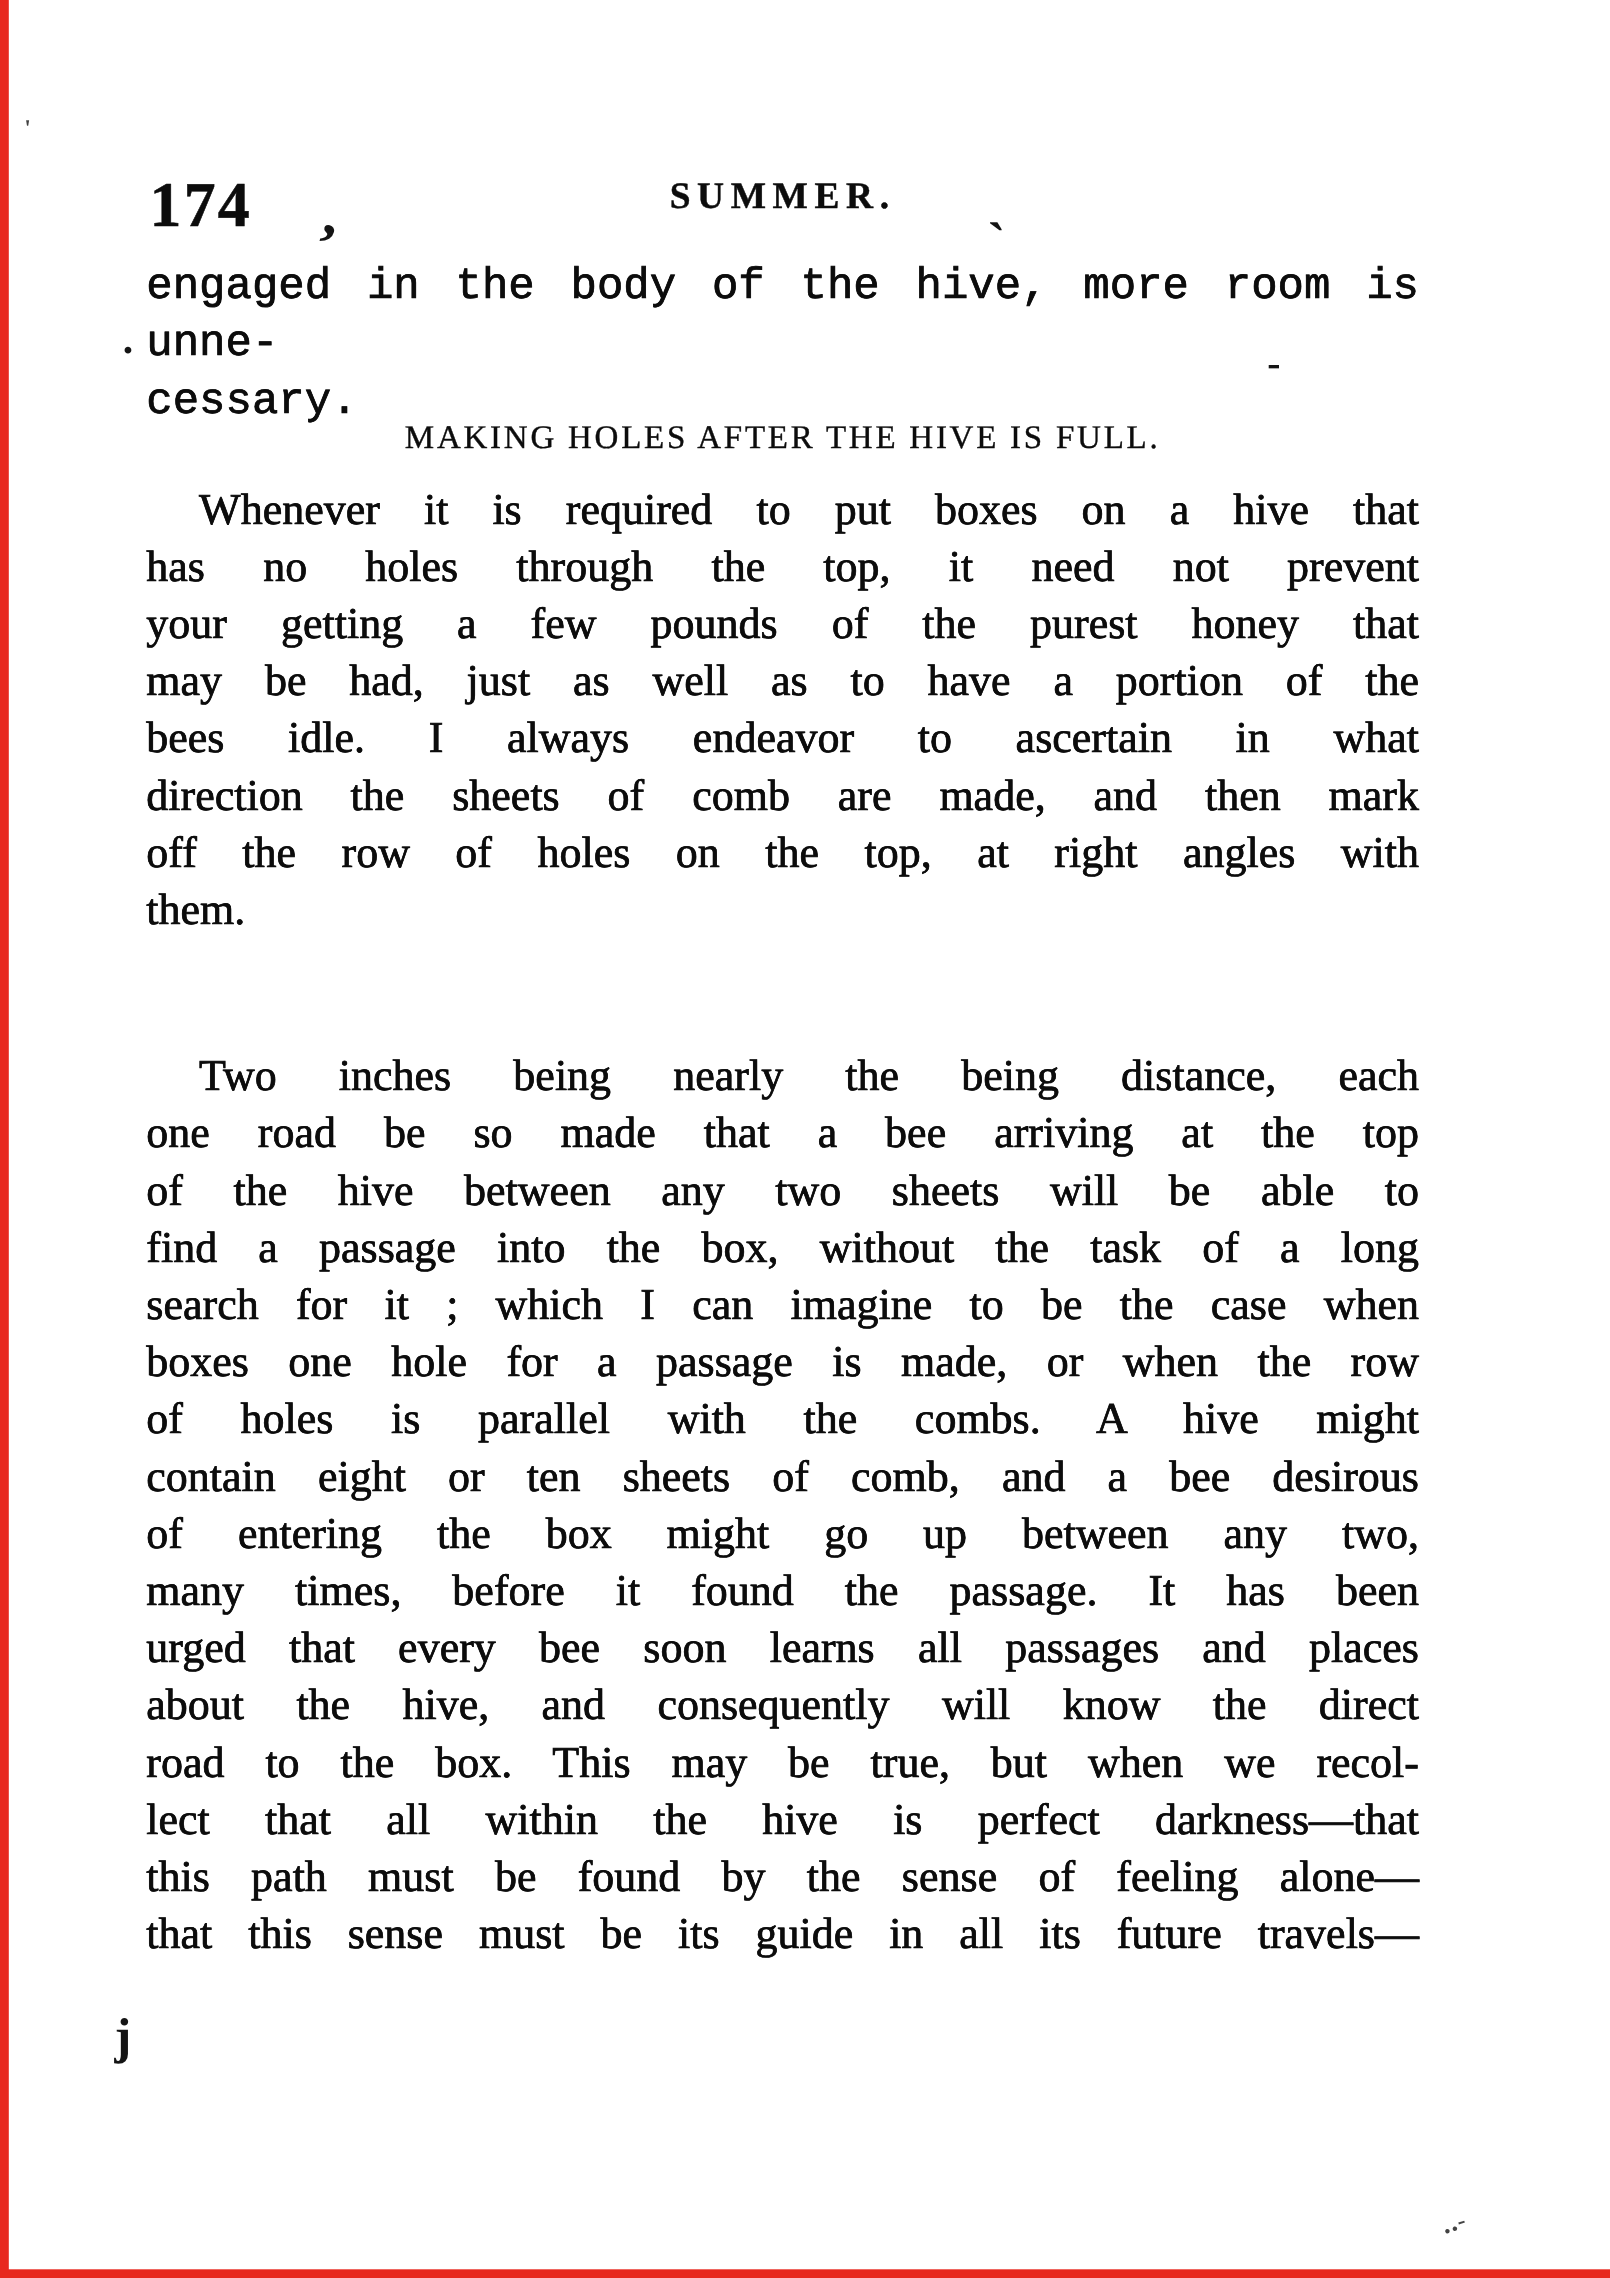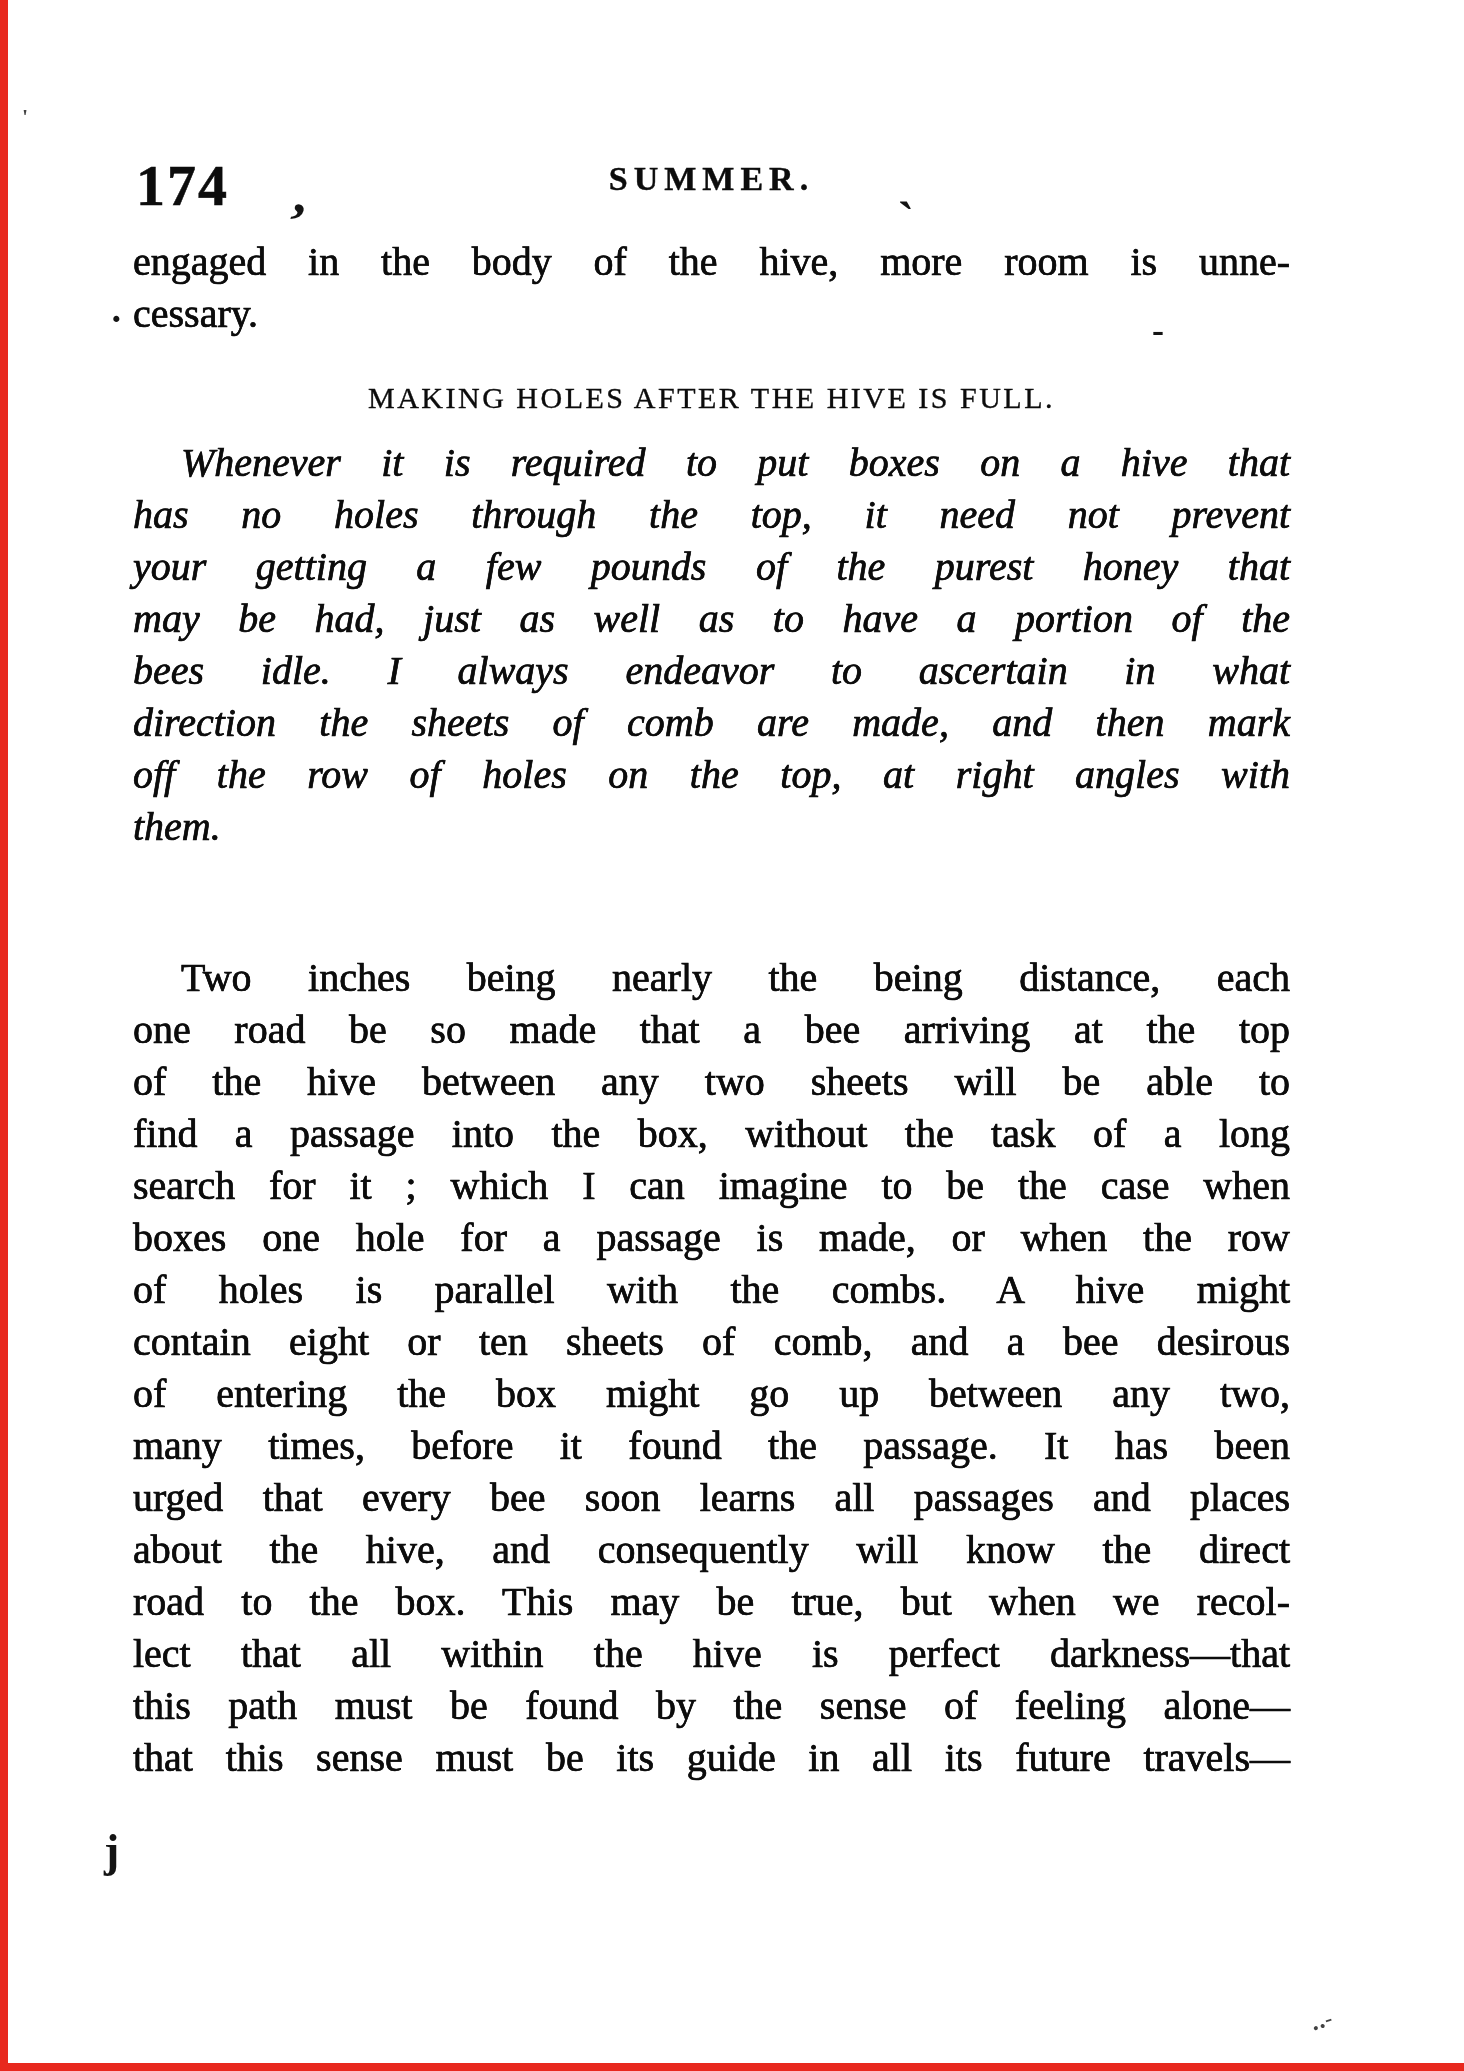--- a/index.html
+++ b/index.html
@@ -47,23 +47,23 @@
     font-weight: bold;
     letter-spacing: 6px;
     -webkit-text-stroke: 0.4px #0c0c0c;
   }
 
   .textblock {
     position: absolute;
     left: 133px;
     width: 1157px;
   }
-  .para-intro { top: 236px; }
+  .para-intro { top: 236px; font-family: Liberation Mono, monospace; }
   .heading-1  { top: 381px; }
-  .para-1     { top: 437px; font-style: italic; }
+  .para-1     { top: 437px; }
   .heading-2  { top: 894px; }
   .para-2     { top: 952px; }
 
   .section-heading {
     text-align: center;
     font-size: 30px;
     font-weight: normal;
     letter-spacing: 2.5px;
     -webkit-text-stroke: 0.35px #0c0c0c;
   }

